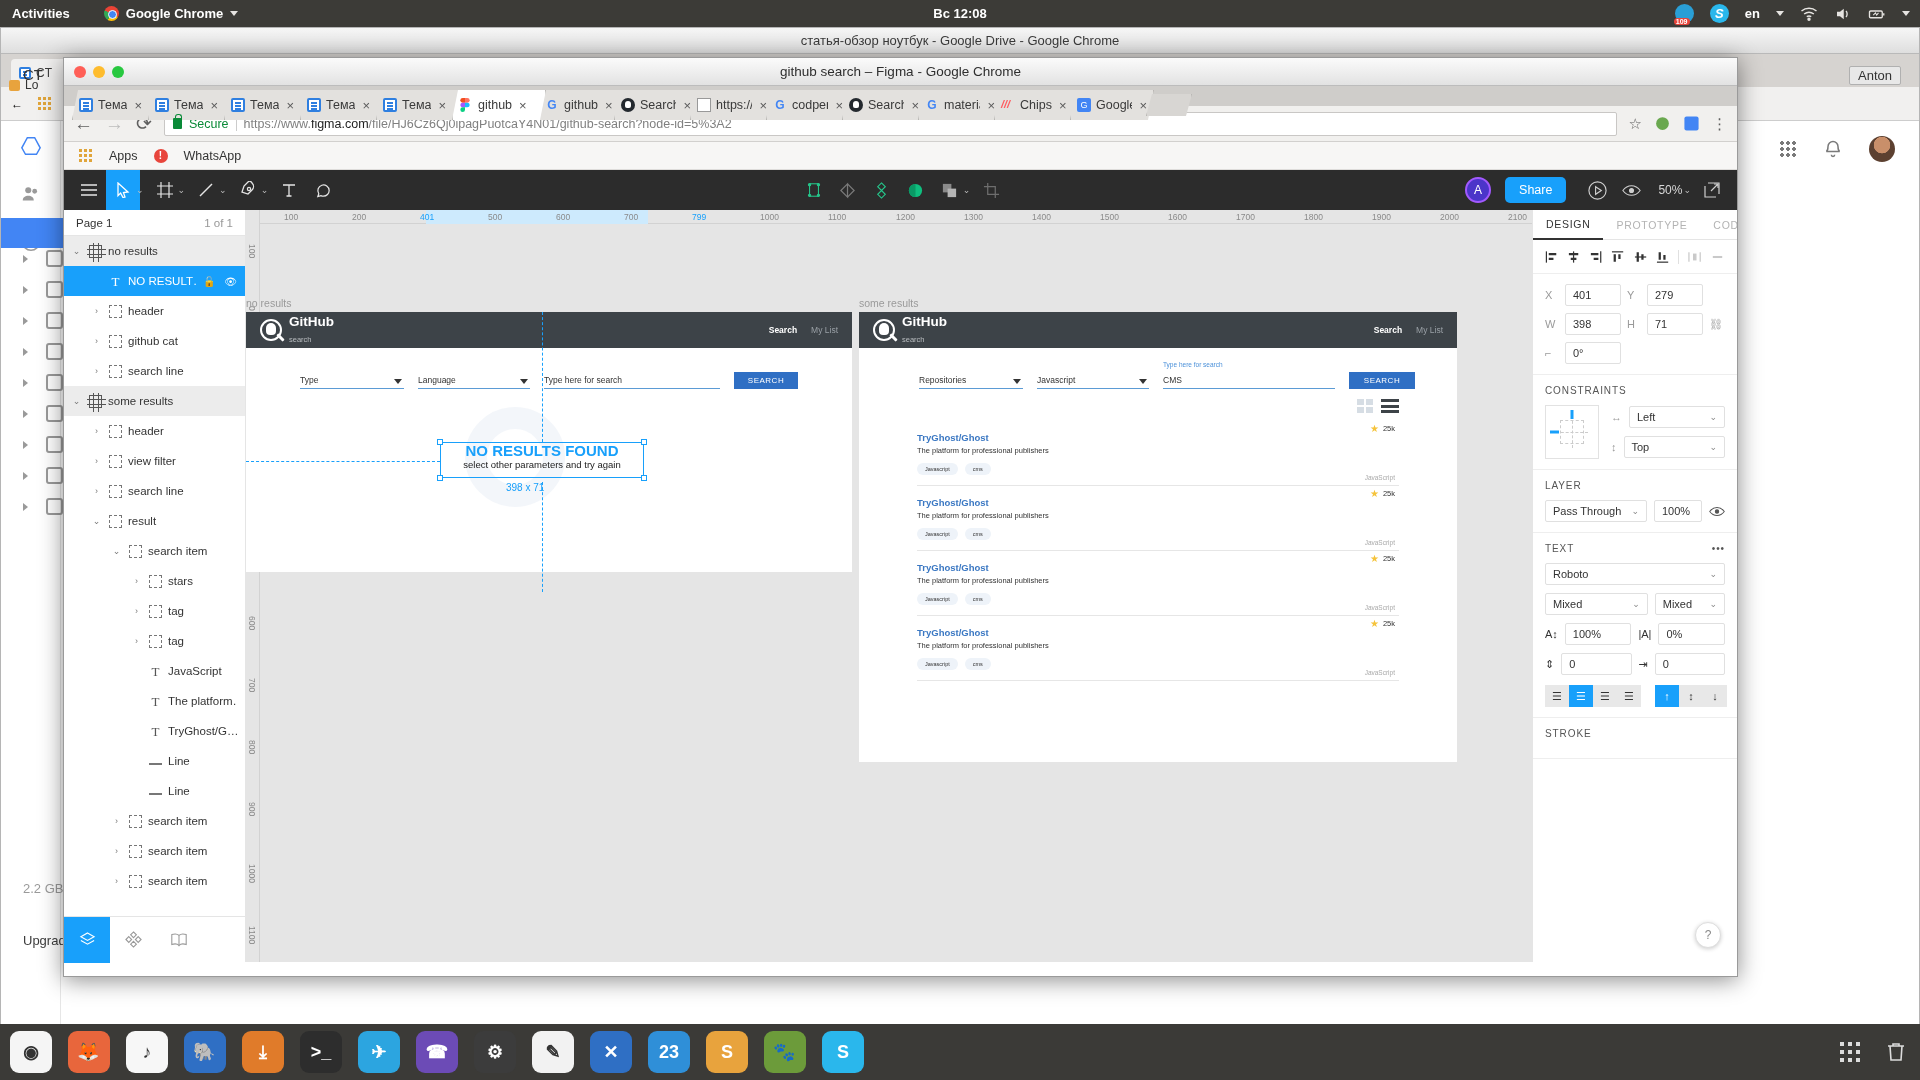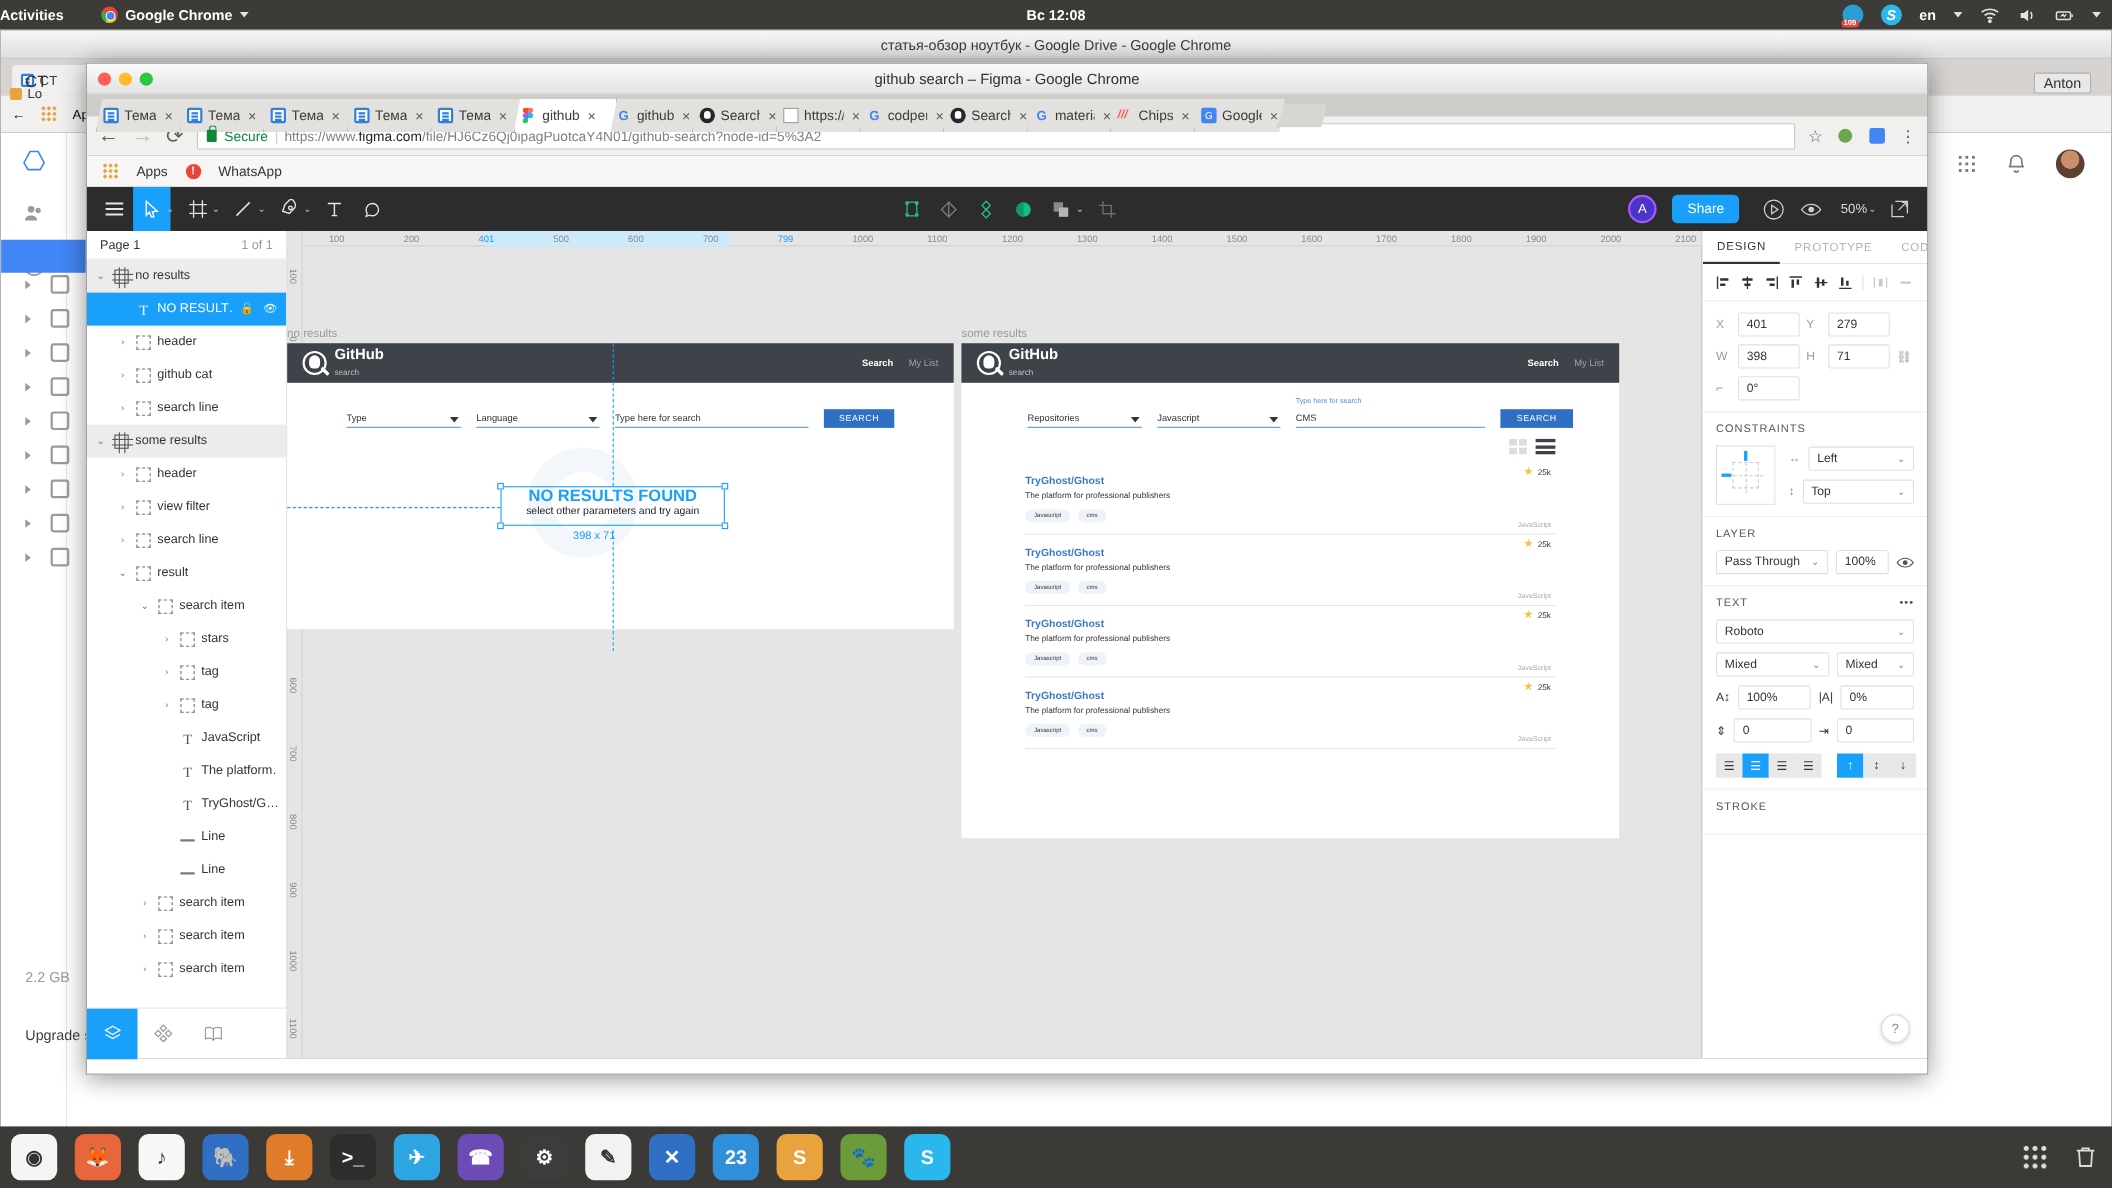--- a/index.html
+++ b/index.html
@@ -10,21 +10,21 @@
     background: #2e2c29;
   }
   #root { position: relative; width: 1920px; height: 1080px; }
 
   
   .gnome-bar {
     position: absolute; left:0; top:0; width:1920px; height:27px;
     background: #3c3b37; color:#fff; font-size:13px; font-weight:bold;
     display:flex; align-items:center;
   }
-  .gnome-activities { margin-left:0; }
+  .gnome-activities { margin-left:12px; }
   .gnome-app { margin-left:34px; display:flex; align-items:center; gap:7px;}
   .chrome-logo { width:15px;height:15px;border-radius:50%;
     background: conic-gradient(#ea4335 0 33%, #fbbc05 33% 58%, #34a853 58% 82%, #ea4335 82% 100%);
     position:relative; }
   .chrome-logo:after{content:"";position:absolute;left:4px;top:4px;width:7px;height:7px;
     border-radius:50%;background:#4285f4;border:1px solid #fff;}
   .gnome-clock{position:absolute;left:50%;transform:translateX(-50%);font-size:13px;}
   .gnome-right{position:absolute;right:10px;display:flex;align-items:center;gap:16px;}
   .tray-ico{width:18px;height:18px;display:inline-block;}
   .tray-red{width:19px;height:19px;border-radius:50%;background:#2a9fd6;position:relative;}
@@ -70,21 +70,21 @@
   .back-upgrade{position:absolute;left:22px;bottom:78px;color:#3c3c3c;font-size:13px;}
   .back-hamb{position:absolute;left:95px;bottom:85px;width:22px;height:17px;}
   .back-hamb i{display:block;height:4px;background:#6b6b6b;margin-bottom:2px;}
   .ct-label{position:absolute;left:22px;top:38px;font-size:15px;color:#333;}
   .anton-label{position:absolute;right:18px;top:38px;font-size:13px;color:#333;
     border:1px solid #b0b0b0;padding:1px 8px;border-radius:2px;background:#e8e8e8;}
   .lo-tab{position:absolute;left:8px;top:50px;font-size:12px;color:#333;display:flex;gap:5px;align-items:center;}
 
   
   .win-front{
-    position:absolute;left:78px;top:57px;width:1675px;height:920px;
+    position:absolute;left:63px;top:57px;width:1675px;height:920px;
     background:#fff;border:1px solid #9a9a9a;box-shadow:0 3px 22px rgba(0,0,0,.45);
     overflow:hidden;
   }
   .front-title{height:28px;background:linear-gradient(#fbfbfb,#e2e2e2);
     border-bottom:1px solid #bcbcbc;position:relative;
     display:flex;align-items:center;justify-content:center;font-size:13.5px;color:#2e2e2e;}
   .mac-dots{position:absolute;left:10px;display:flex;gap:7px;}
   .mac-dot{width:12px;height:12px;border-radius:50%;}
   .tabstrip{height:20px;background:#cfcdca;position:relative;}
   .tab{

